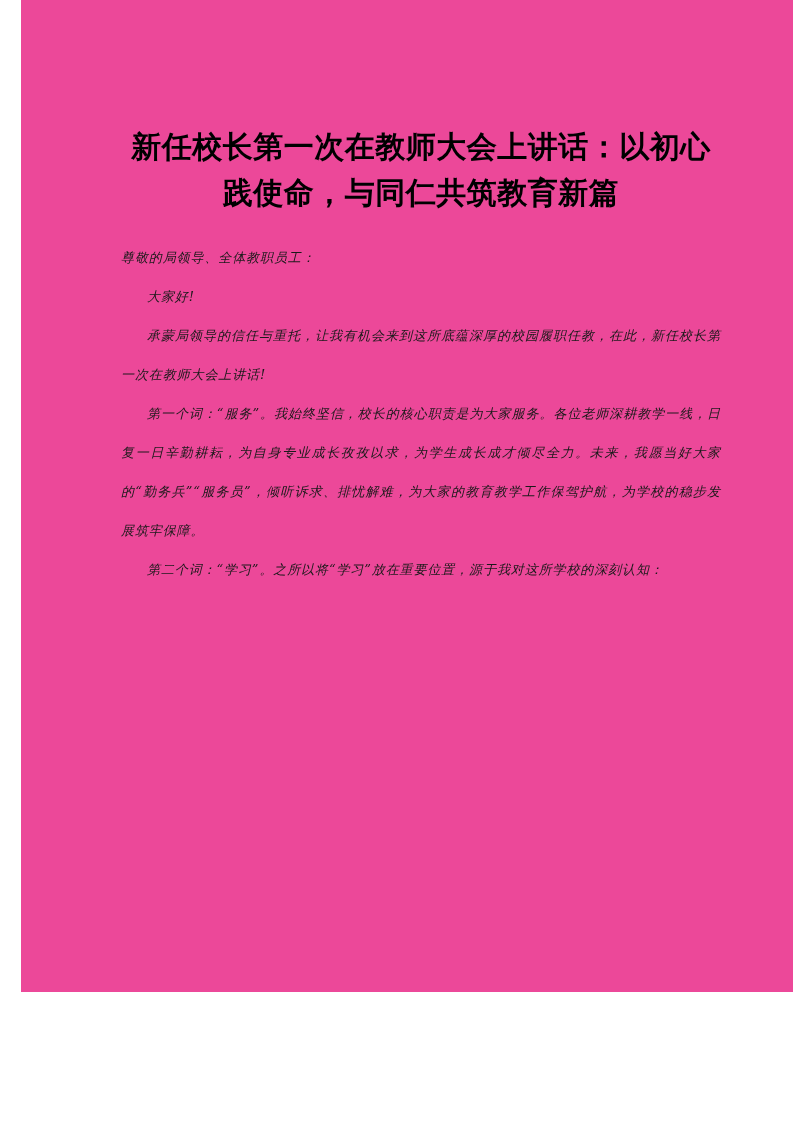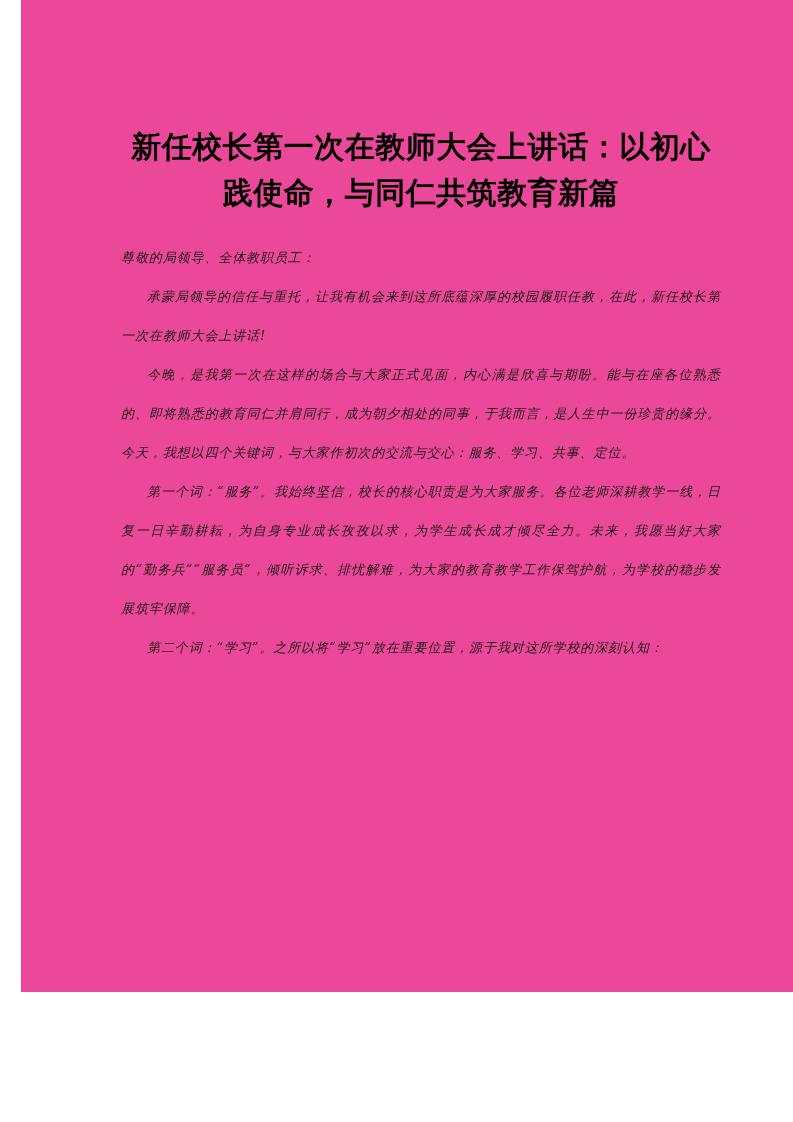--- a/index.html
+++ b/index.html
@@ -76,21 +76,21 @@
 </style>
 </head>
 <body>
 
 <div class="page">
 
   <h1 class="doc-title">新任校长第一次在教师大会上讲话：以初心践使命，与同仁共筑教育新篇</h1>
 
   <div class="doc-body">
     <p class="para flush">尊敬的局领导、全体教职员工：</p>
+    <p class="para indent">大家好!</p>
     <p class="para indent">承蒙局领导的信任与重托，让我有机会来到这所底蕴深厚的校园履职任教，在此，新任校长第一次在教师大会上讲话!</p>
-    <p class="para indent">今晚，是我第一次在这样的场合与大家正式见面，内心满是欣喜与期盼。能与在座各位熟悉的、即将熟悉的教育同仁并肩同行，成为朝夕相处的同事，于我而言，是人生中一份珍贵的缘分。今天，我想以四个关键词，与大家作初次的交流与交心：服务、学习、共事、定位。</p>
     <p class="para indent">第一个词：“服务”。我始终坚信，校长的核心职责是为大家服务。各位老师深耕教学一线，日复一日辛勤耕耘，为自身专业成长孜孜以求，为学生成长成才倾尽全力。未来，我愿当好大家的“勤务兵”“服务员”，倾听诉求、排忧解难，为大家的教育教学工作保驾护航，为学校的稳步发展筑牢保障。</p>
     <p class="para indent">第二个词：“学习”。之所以将“学习”放在重要位置，源于我对这所学校的深刻认知：</p>
   </div>
 
   <div class="page-footer">— 1 —</div>
 
 </div>
 
 </body></html>

